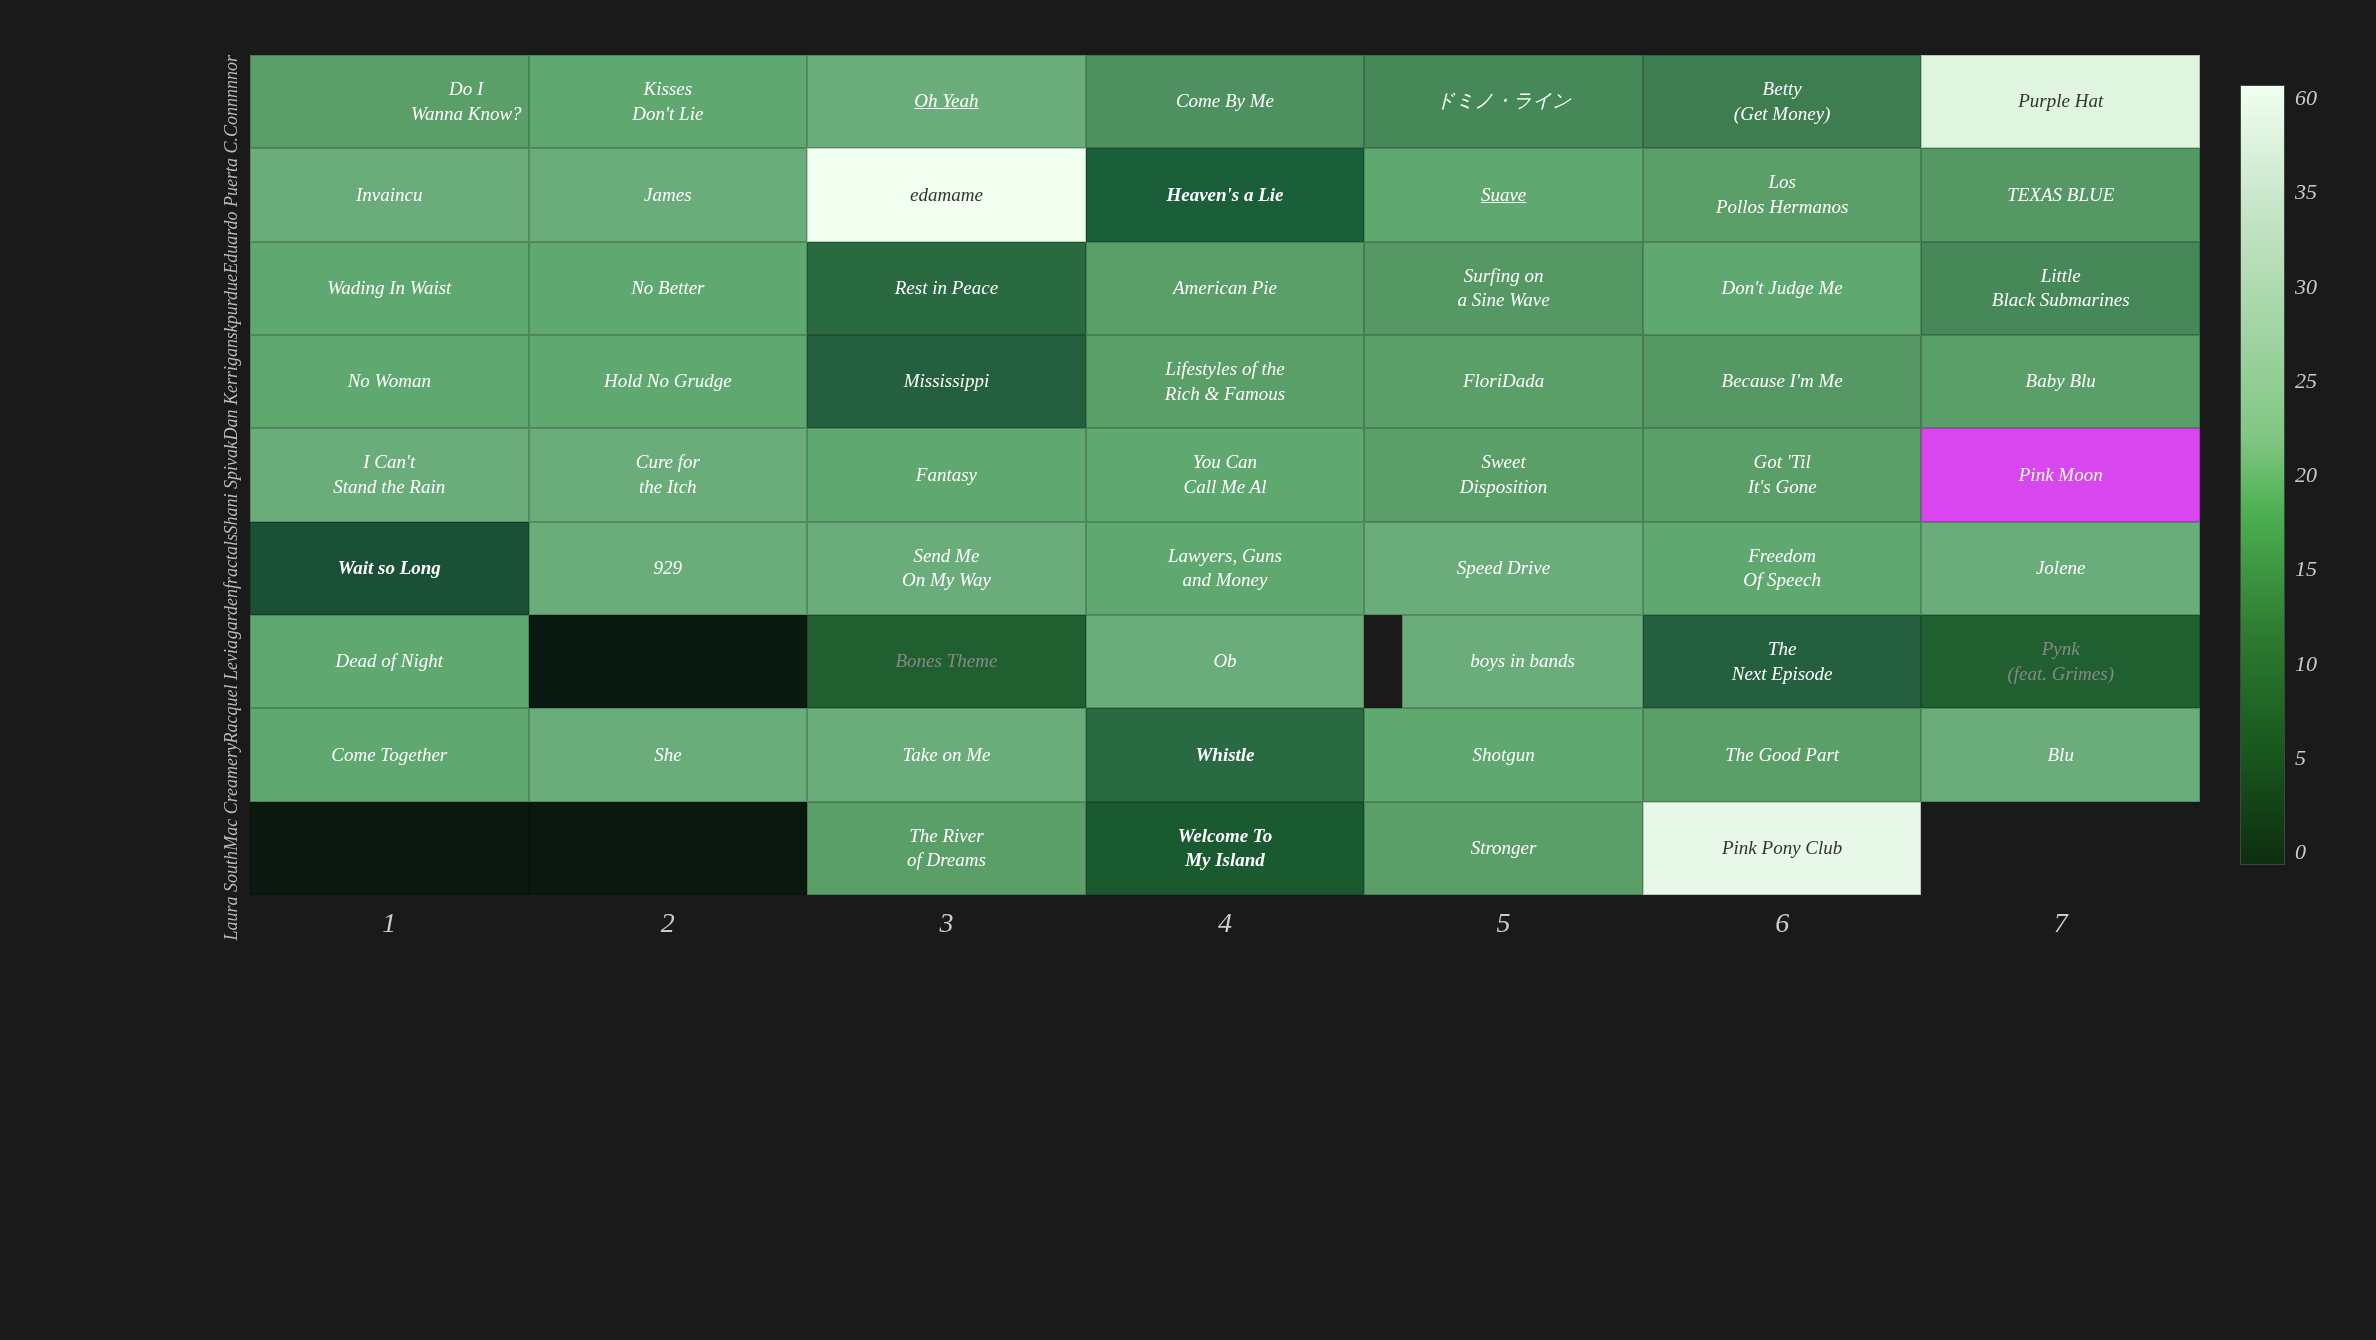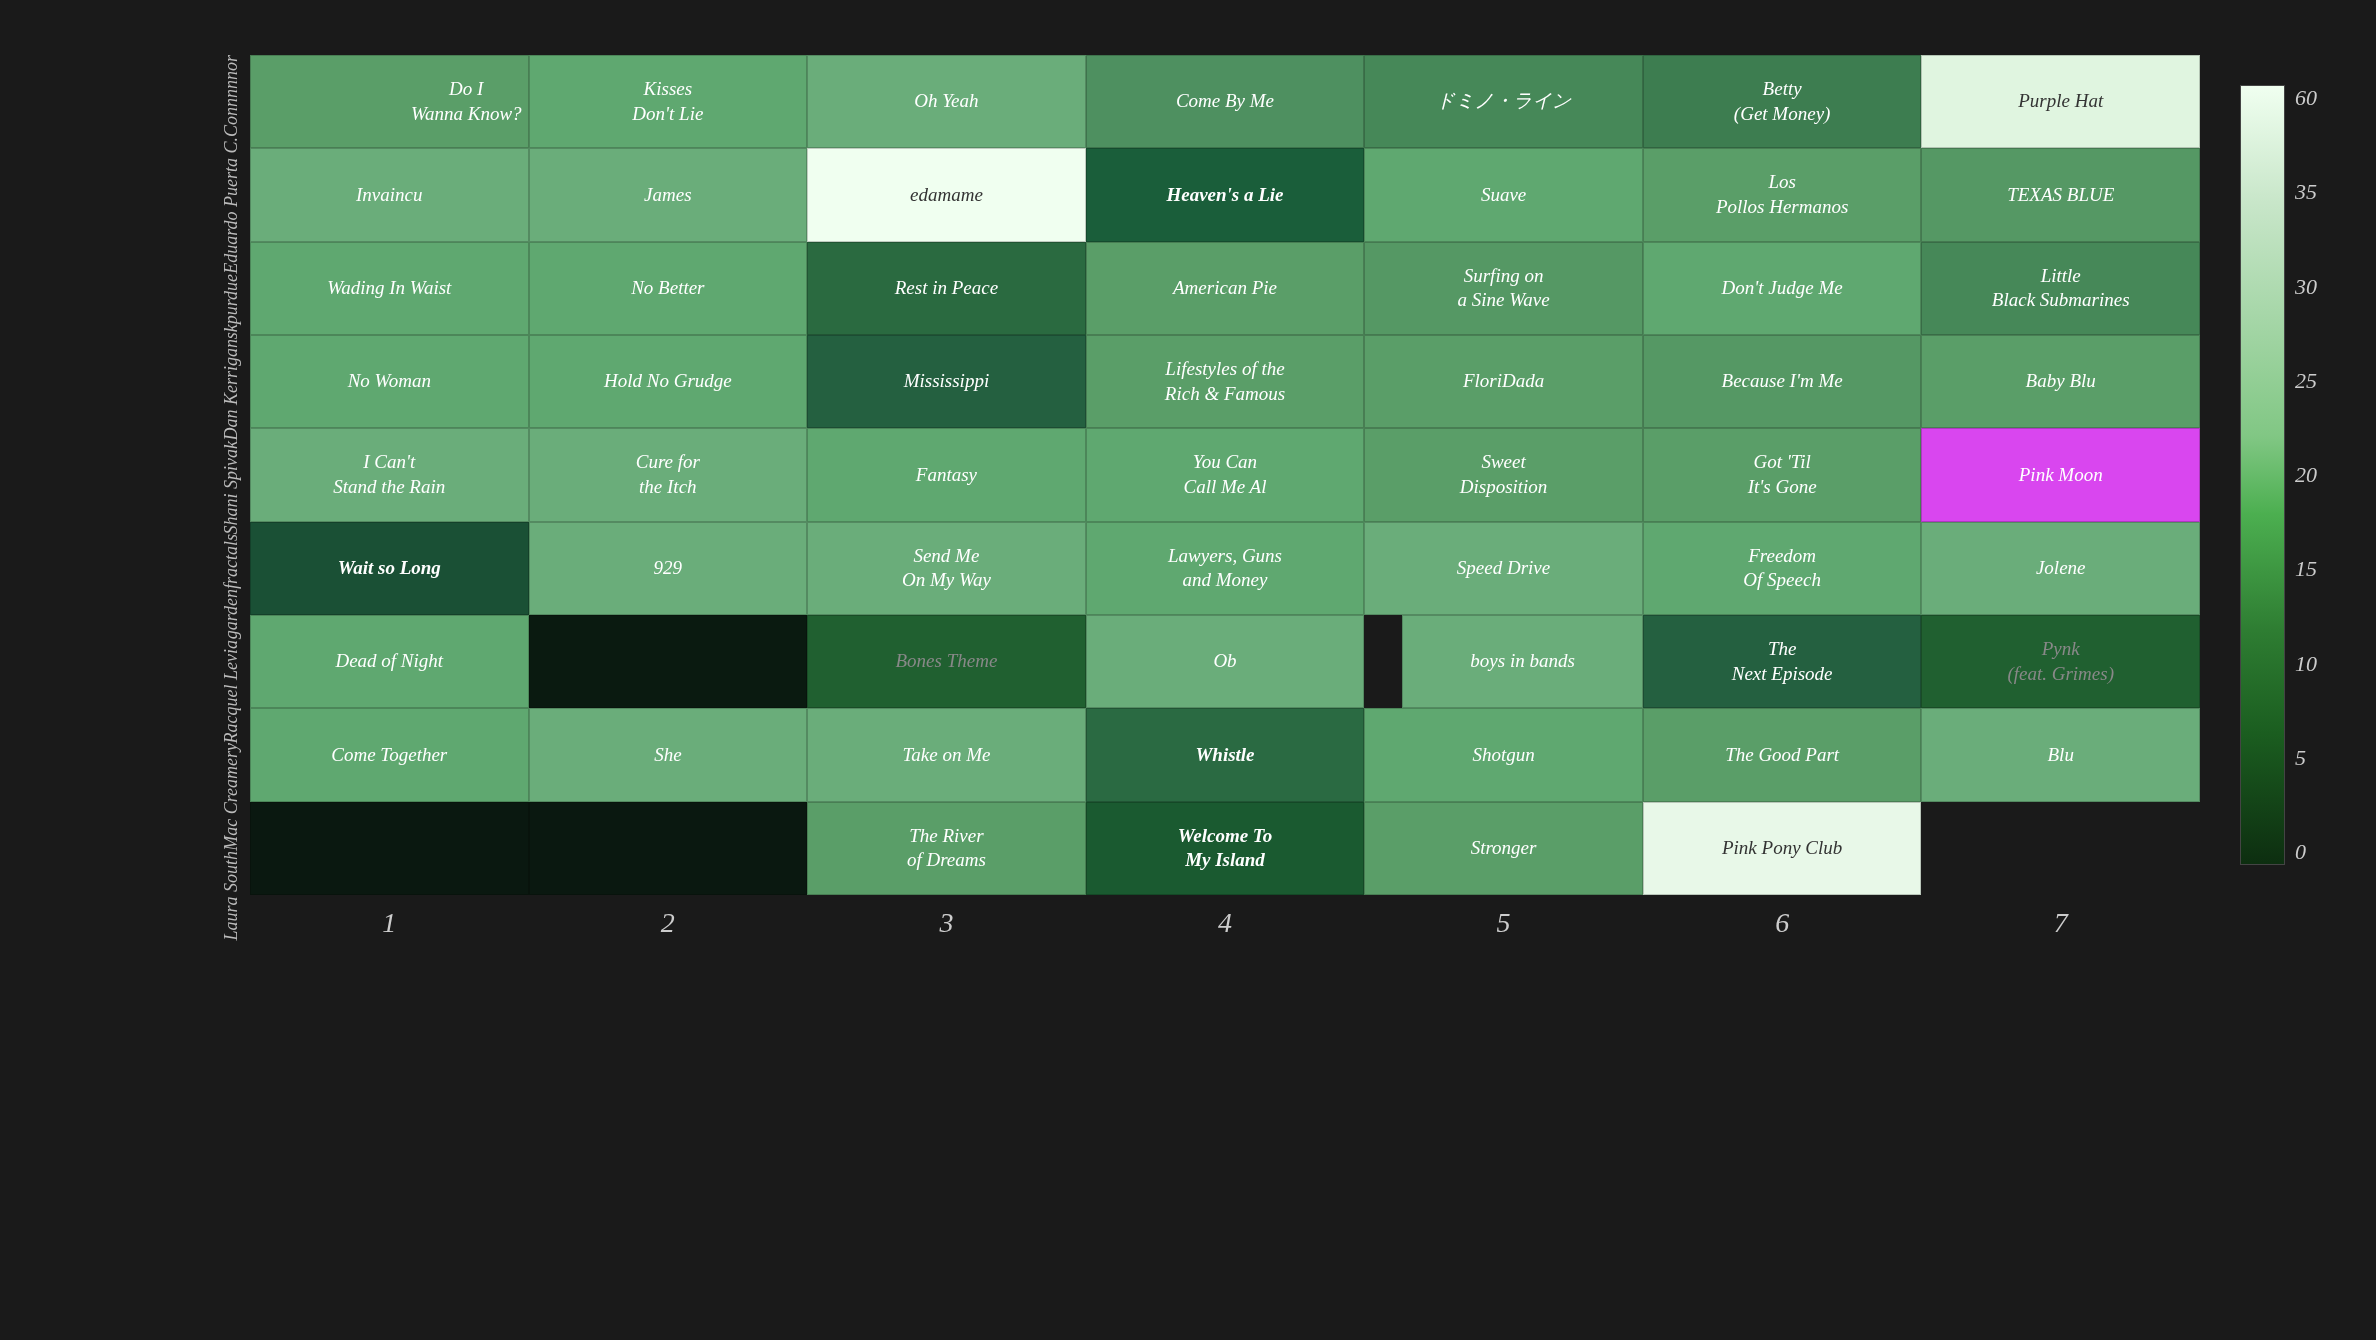--- a/index.html
+++ b/index.html
@@ -60,21 +60,21 @@
           </div>
           <div id="heatmap-grid" style="display:grid;grid-template-columns:repeat(7,1fr);grid-template-rows:repeat(9,1fr);width:1950px;height:840px;">
       <div style="background: rgb(90, 158, 104); display: flex; align-items: center; justify-content: flex-end; text-align: center; font-size: 19px; font-style: italic; font-family: Georgia, serif; padding: 6px; border: 1px solid rgba(0, 0, 0, 0.2); line-height: 1.3; color: rgb(255, 255, 255);">
               <span style="white-space: pre-line;">Do I
 Wanna Know?</span>
             </div>
             <div style="background: rgb(95, 168, 112); display: flex; align-items: center; justify-content: center; text-align: center; font-size: 19px; font-style: italic; font-family: Georgia, serif; padding: 6px; border: 1px solid rgba(0, 0, 0, 0.2); line-height: 1.3; color: rgb(255, 255, 255);">
               <span style="white-space: pre-line;">Kisses
 Don't Lie</span>
             </div>
-            <div style="background: rgb(106, 173, 122); display: flex; align-items: center; justify-content: center; text-align: center; font-size: 19px; font-style: italic; font-family: Georgia, serif; padding: 6px; border: 1px solid rgba(0, 0, 0, 0.2); line-height: 1.3; color: rgb(255, 255, 255);">
+            <div style="background: rgb(106, 173, 122); display: flex; align-items: center; justify-content: center; text-align: center; font-size: 19px; font-style: italic; font-family: Georgia, serif; padding: 6px; border: 1px solid rgba(0, 0, 0, 0.2); line-height: 1.3; color: rgb(255, 255, 255); text-decoration: underline;">
               <span style="white-space: pre-line;">Oh Yeah</span>
             </div>
             <div style="background: rgb(78, 144, 96); display: flex; align-items: center; justify-content: center; text-align: center; font-size: 19px; font-style: italic; font-family: Georgia, serif; padding: 6px; border: 1px solid rgba(0, 0, 0, 0.2); line-height: 1.3; color: rgb(255, 255, 255);">
               <span style="white-space: pre-line;">Come By Me</span>
             </div>
             <div style="background: rgb(70, 136, 88); display: flex; align-items: center; justify-content: center; text-align: center; font-size: 19px; font-style: italic; font-family: Georgia, serif; padding: 6px; border: 1px solid rgba(0, 0, 0, 0.2); line-height: 1.3; color: rgb(255, 255, 255);">
               <span style="white-space: pre-line;">ドミノ・ライン</span>
             </div>
             <div style="background: rgb(61, 125, 80); display: flex; align-items: center; justify-content: center; text-align: center; font-size: 19px; font-style: italic; font-family: Georgia, serif; padding: 6px; border: 1px solid rgba(0, 0, 0, 0.2); line-height: 1.3; color: rgb(255, 255, 255);">
               <span style="white-space: pre-line;">Betty
@@ -88,21 +88,21 @@
             </div>
             <div style="background: rgb(106, 173, 122); display: flex; align-items: center; justify-content: center; text-align: center; font-size: 19px; font-style: italic; font-family: Georgia, serif; padding: 6px; border: 1px solid rgba(0, 0, 0, 0.2); line-height: 1.3; color: rgb(255, 255, 255);">
               <span style="white-space: pre-line;">James</span>
             </div>
             <div style="background: rgb(240, 255, 240); display: flex; align-items: center; justify-content: center; text-align: center; font-size: 19px; font-style: italic; font-family: Georgia, serif; padding: 6px; border: 1px solid rgba(0, 0, 0, 0.2); line-height: 1.3; color: rgb(51, 51, 51);">
               <span style="white-space: pre-line;">edamame</span>
             </div>
             <div style="background: rgb(26, 94, 58); display: flex; align-items: center; justify-content: center; text-align: center; font-size: 19px; font-style: italic; font-family: Georgia, serif; padding: 6px; border: 1px solid rgba(0, 0, 0, 0.2); line-height: 1.3; color: rgb(255, 255, 255); font-weight: bold;">
               <span style="white-space: pre-line;">Heaven's a Lie</span>
             </div>
-            <div style="background: rgb(95, 168, 112); display: flex; align-items: center; justify-content: center; text-align: center; font-size: 19px; font-style: italic; font-family: Georgia, serif; padding: 6px; border: 1px solid rgba(0, 0, 0, 0.2); line-height: 1.3; color: rgb(255, 255, 255);">
+            <div style="background: rgb(95, 168, 112); display: flex; align-items: center; justify-content: center; text-align: center; font-size: 19px; font-style: italic; font-family: Georgia, serif; padding: 6px; border: 1px solid rgba(0, 0, 0, 0.2); line-height: 1.3; color: rgb(255, 255, 255); text-decoration: underline;">
               <span style="white-space: pre-line;">Suave</span>
             </div>
             <div style="background: rgb(90, 158, 104); display: flex; align-items: center; justify-content: center; text-align: center; font-size: 19px; font-style: italic; font-family: Georgia, serif; padding: 6px; border: 1px solid rgba(0, 0, 0, 0.2); line-height: 1.3; color: rgb(255, 255, 255);">
               <span style="white-space: pre-line;">Los
 Pollos Hermanos</span>
             </div>
             <div style="background: rgb(85, 152, 100); display: flex; align-items: center; justify-content: center; text-align: center; font-size: 19px; font-style: italic; font-family: Georgia, serif; padding: 6px; border: 1px solid rgba(0, 0, 0, 0.2); line-height: 1.3; color: rgb(255, 255, 255);">
               <span style="white-space: pre-line;">TEXAS BLUE</span>
             </div>
             <div style="background: rgb(95, 168, 112); display: flex; align-items: center; justify-content: center; text-align: center; font-size: 19px; font-style: italic; font-family: Georgia, serif; padding: 6px; border: 1px solid rgba(0, 0, 0, 0.2); line-height: 1.3; color: rgb(255, 255, 255);">

